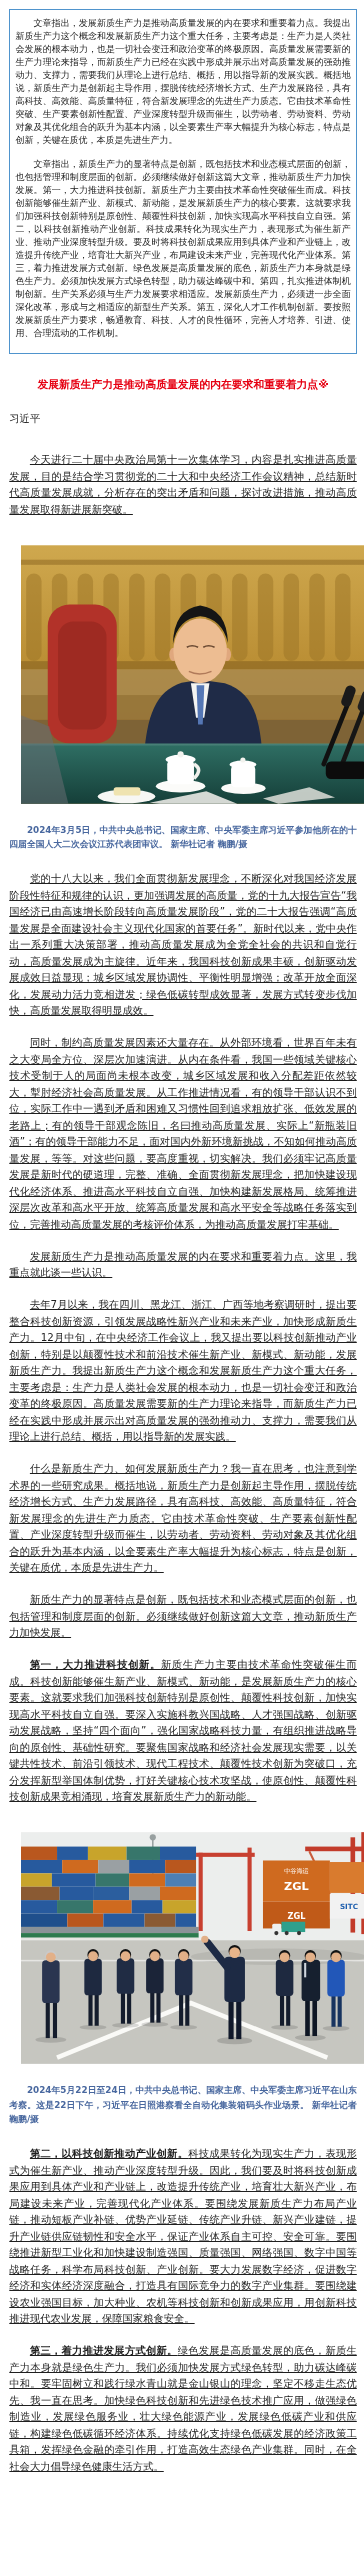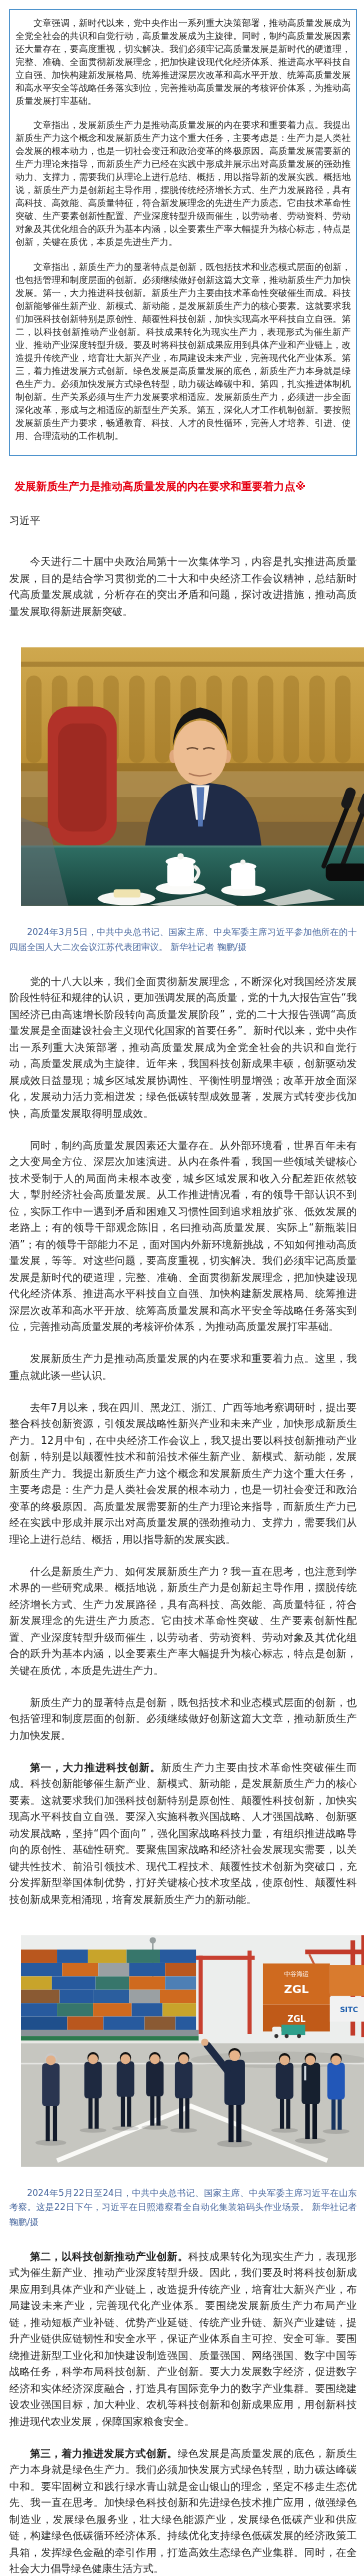--- a/index.html
+++ b/index.html
@@ -22,57 +22,58 @@
     font-size:9px;
     line-height:13px;
     text-align:justify;
     text-indent:2em;
     color:#1c1c1c;
   }
   
   .article{margin:0 8.2px 0 9.3px;}
   .article-title{
     margin:24px 5.2px 0 5.2px;
-    text-align:left;
+    text-align:center;
     font-size:10.8px;
     font-weight:bold;
     color:#e60012;
   }
   .article-author{
     margin:20.6px 0 25px 0;
     font-size:10.3px;
     color:#222;
   }
   .article p.body{
     margin:0 0 15.5px 0;
     font-size:10.3px;
     line-height:16.5px;
     text-align:justify;
     text-indent:2em;
     color:#1f1f1f;
+    text-decoration:underline;
   }
   .article p.body .lead{font-weight:bold;margin-top:15px;}
   figure.photo{margin:3.1px 0 7.2px 0;padding:12px;font-size:0;line-height:0;}
   figure.photo svg{display:block;}
   .caption{
     margin:0 0 18.6px 0;
     font-size:8.8px;
     line-height:14.4px;
     text-align:justify;
     text-indent:2em;
     color:#49689f;
+    font-weight:bold;
   }
 </style>
 </head>
 <body>
 
 <div class="page">
 
   <div class="summary-box">
-    <p>文章强调，新时代以来，党中央作出一系列重大决策部署，推动高质量发展成为全党全社会的共识和自觉行动，高质量发展成为主旋律。同时，制约高质量发展因素还大量存在，要高度重视，切实解决。我们必须牢记高质量发展是新时代的硬道理，完整、准确、全面贯彻新发展理念，把加快建设现代化经济体系、推进高水平科技自立自强、加快构建新发展格局、统筹推进深层次改革和高水平开放、统筹高质量发展和高水平安全等战略任务落实到位，完善推动高质量发展的考核评价体系，为推动高质量发展打牢基础。</p>
     <p>文章指出，发展新质生产力是推动高质量发展的内在要求和重要着力点。我提出新质生产力这个概念和发展新质生产力这个重大任务，主要考虑是：生产力是人类社会发展的根本动力，也是一切社会变迁和政治变革的终极原因。高质量发展需要新的生产力理论来指导，而新质生产力已经在实践中形成并展示出对高质量发展的强劲推动力、支撑力，需要我们从理论上进行总结、概括，用以指导新的发展实践。概括地说，新质生产力是创新起主导作用，摆脱传统经济增长方式、生产力发展路径，具有高科技、高效能、高质量特征，符合新发展理念的先进生产力质态。它由技术革命性突破、生产要素创新性配置、产业深度转型升级而催生，以劳动者、劳动资料、劳动对象及其优化组合的跃升为基本内涵，以全要素生产率大幅提升为核心标志，特点是创新，关键在质优，本质是先进生产力。</p>
     <p>文章指出，新质生产力的显著特点是创新，既包括技术和业态模式层面的创新，也包括管理和制度层面的创新。必须继续做好创新这篇大文章，推动新质生产力加快发展。第一，大力推进科技创新。新质生产力主要由技术革命性突破催生而成。科技创新能够催生新产业、新模式、新动能，是发展新质生产力的核心要素。这就要求我们加强科技创新特别是原创性、颠覆性科技创新，加快实现高水平科技自立自强。第二，以科技创新推动产业创新。科技成果转化为现实生产力，表现形式为催生新产业、推动产业深度转型升级。要及时将科技创新成果应用到具体产业和产业链上，改造提升传统产业，培育壮大新兴产业，布局建设未来产业，完善现代化产业体系。第三，着力推进发展方式创新。绿色发展是高质量发展的底色，新质生产力本身就是绿色生产力。必须加快发展方式绿色转型，助力碳达峰碳中和。第四，扎实推进体制机制创新。生产关系必须与生产力发展要求相适应。发展新质生产力，必须进一步全面深化改革，形成与之相适应的新型生产关系。第五，深化人才工作机制创新。要按照发展新质生产力要求，畅通教育、科技、人才的良性循环，完善人才培养、引进、使用、合理流动的工作机制。</p>
   </div>
 
   <div class="article">
 
     <div class="article-title">发展新质生产力是推动高质量发展的内在要求和重要着力点※</div>
     <div class="article-author">习近平</div>
 
     <p class="body">今天进行二十届中央政治局第十一次集体学习，内容是扎实推进高质量发展，目的是结合学习贯彻党的二十大和中央经济工作会议精神，总结新时代高质量发展成就，分析存在的突出矛盾和问题，探讨改进措施，推动高质量发展取得新进展新突破。</p>

